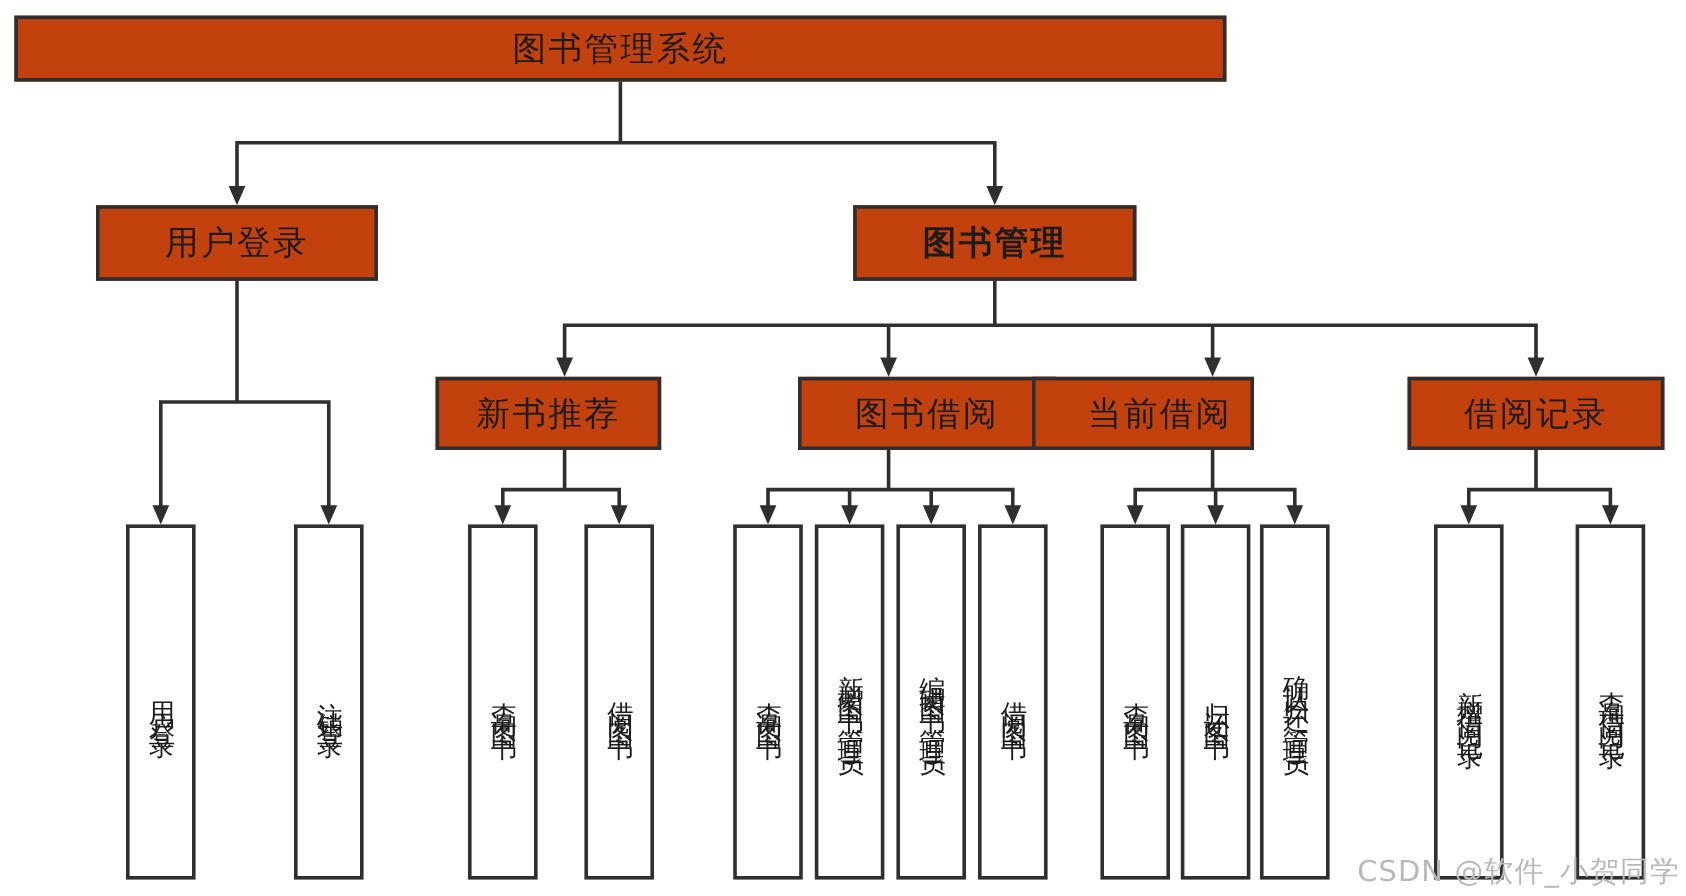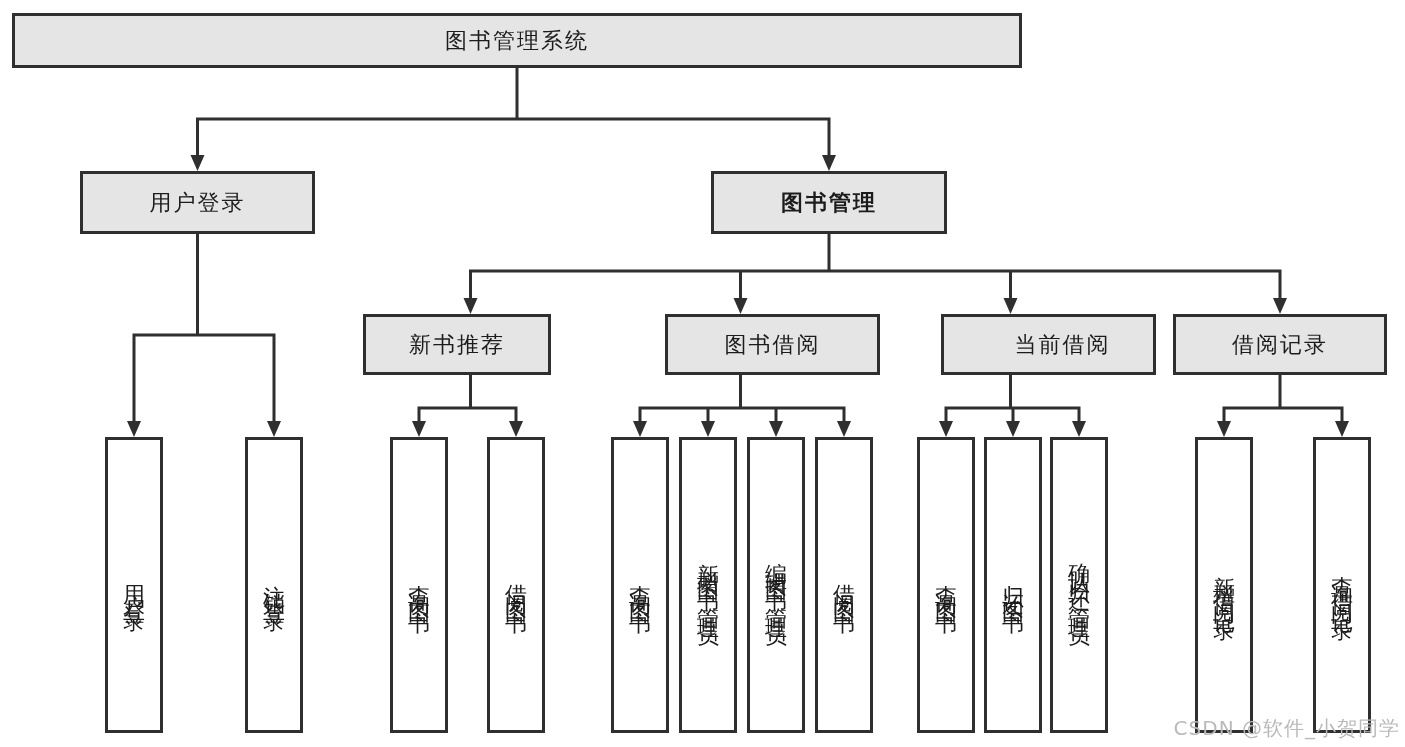--- a/index.html
+++ b/index.html
@@ -18,26 +18,26 @@
   .connectors {
     position: absolute;
     left: 0;
     top: 0;
     pointer-events: none;
   }
   .hbox {
     position: absolute;
     box-sizing: border-box;
     border: 3px solid #2f2f2f;
-    background: #e5e5e5;
+    background: #c2410c;
     display: flex;
     align-items: center;
     justify-content: center;
     color: #1c1c1c;
-    font-size: 22px;
+    font-size: 28px;
     letter-spacing: 2px;
     z-index: 2;
   }
   .vbox {
     position: absolute;
     box-sizing: border-box;
     border: 3px solid #2f2f2f;
     background: #ffffff;
     top: 437px;
     width: 58px;
@@ -53,21 +53,21 @@
     writing-mode: vertical-rl;
     text-orientation: mixed;
     letter-spacing: 9px;
     line-height: 1;
     white-space: nowrap;
   }
   .watermark {
     position: absolute;
     right: 5px;
     bottom: 5px;
-    font-size: 20px;
+    font-size: 24px;
     color: #b9b9b9;
     letter-spacing: 1px;
     z-index: 3;
   }
 </style>
 </head>
 <body>
 
 <div class="canvas">
 
@@ -121,21 +121,21 @@
   <div class="hbox" style="left:711px; top:171px; width:236px; height:63px;font-weight:bold;">
     <span class="lbl">图书管理</span>
   </div>
 
   <div class="hbox" style="left:363px; top:314px; width:188px; height:61px;">
     <span class="lbl">新书推荐</span>
   </div>
   <div class="hbox" style="left:665px; top:314px; width:215px; height:61px;">
     <span class="lbl">图书借阅</span>
   </div>
-  <div class="hbox" style="left:941px; top:314px; width:215px; height:61px;padding-left:28px;">
+  <div class="hbox" style="left:860px; top:314px; width:185px; height:61px;padding-left:28px;">
     <span class="lbl">当前借阅</span>
   </div>
   <div class="hbox" style="left:1173px; top:314px; width:214px; height:61px;">
     <span class="lbl">借阅记录</span>
   </div>
 
   <div class="vbox" style="left:105px;">
     <span class="lbl">用户登录</span>
   </div>
   <div class="vbox" style="left:245px;">

